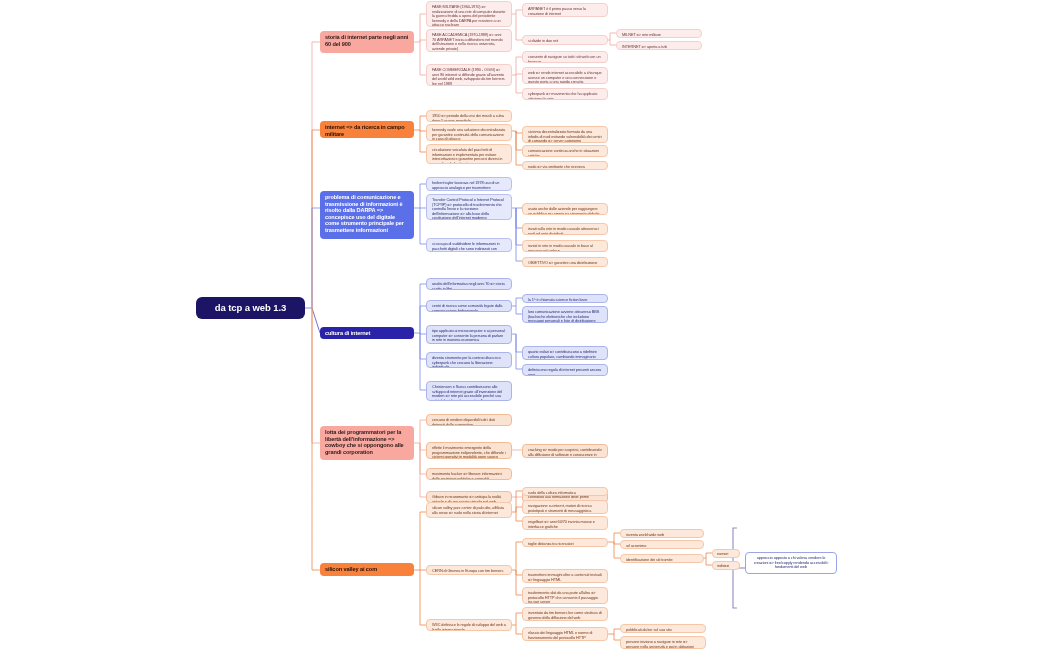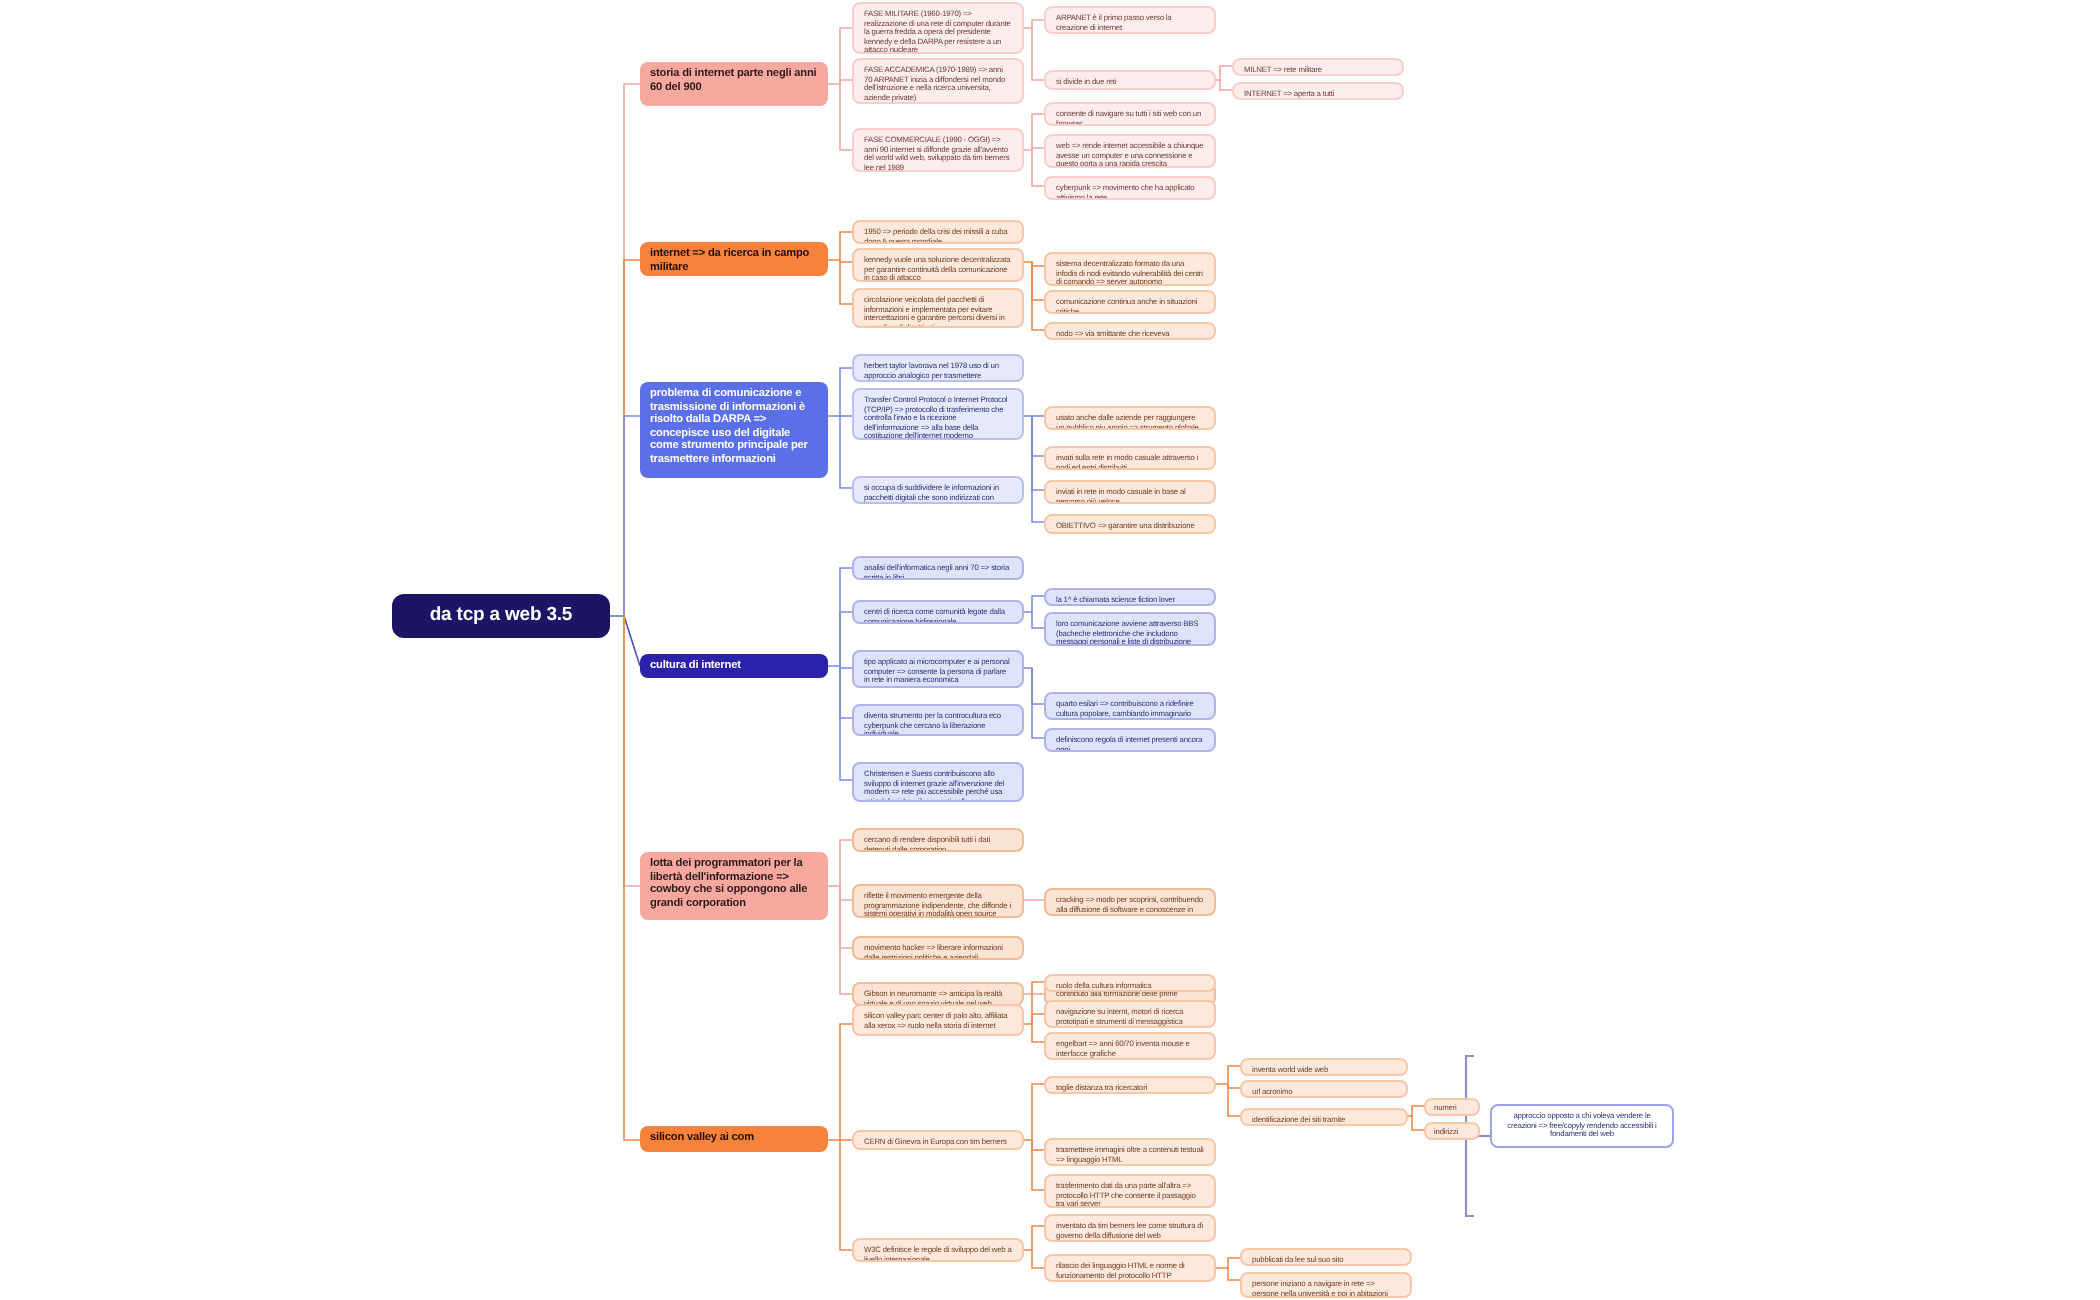--- a/index.html
+++ b/index.html
@@ -130,21 +130,21 @@
       <path d="M706 558 L706 565 L712 565" stroke="#f0874a"></path>
       <path d="M608 634 L614 634 L614 629 L620 629" stroke="#f0874a"></path>
       <path d="M614 634 L614 640 L620 640" stroke="#f0874a"></path>
 
       <path d="M737 528 L733 528 L733 608 L737 608" stroke="#8f8fc4" stroke-width="1.1"></path>
       <path d="M733 568 L745 568" stroke="#8f8fc4" stroke-width="1.1"></path>
     </g>
   </svg>
 
   <div class="node root" style="left:196px; top:297px; width:109px; height:22px;">
-    <span>da tcp a web 3.5</span>
+    <span>da tcp a web 1.3</span>
   </div>
 
   <div class="node b-salmon" style="left:320px; top:31px; width:94px; height:22px;">
     <span>storia di internet parte negli anni 60 del 900</span>
   </div>
 
   <div class="node l-pink" style="left:426px; top:1px; width:86px; height:26px;">
     <span>FASE MILITARE (1960-1970) =&gt; realizzazione di una rete di computer durante la guerra fredda a opera del presidente kennedy e della DARPA per resistere a un attacco nucleare</span>
   </div>
   <div class="node l-pink" style="left:522px; top:3px; width:86px; height:14px;">

